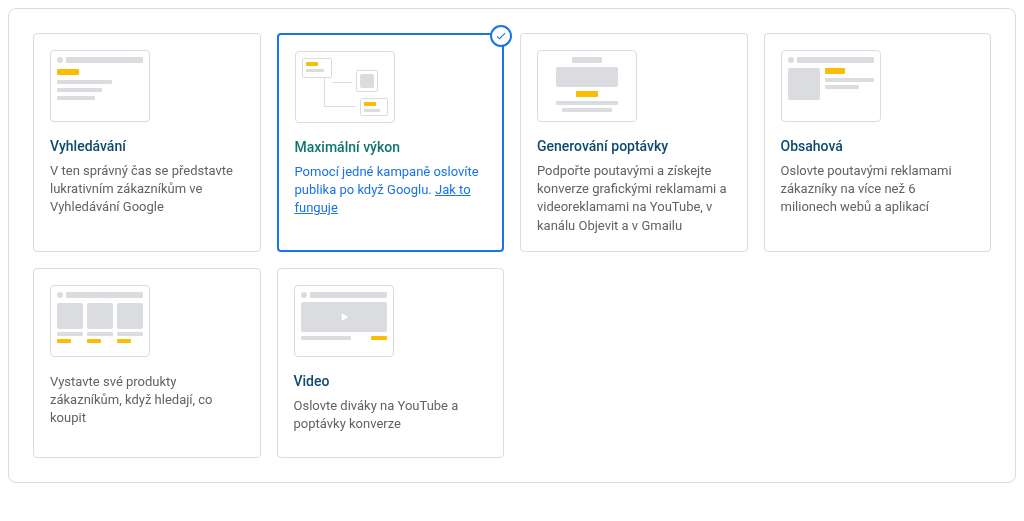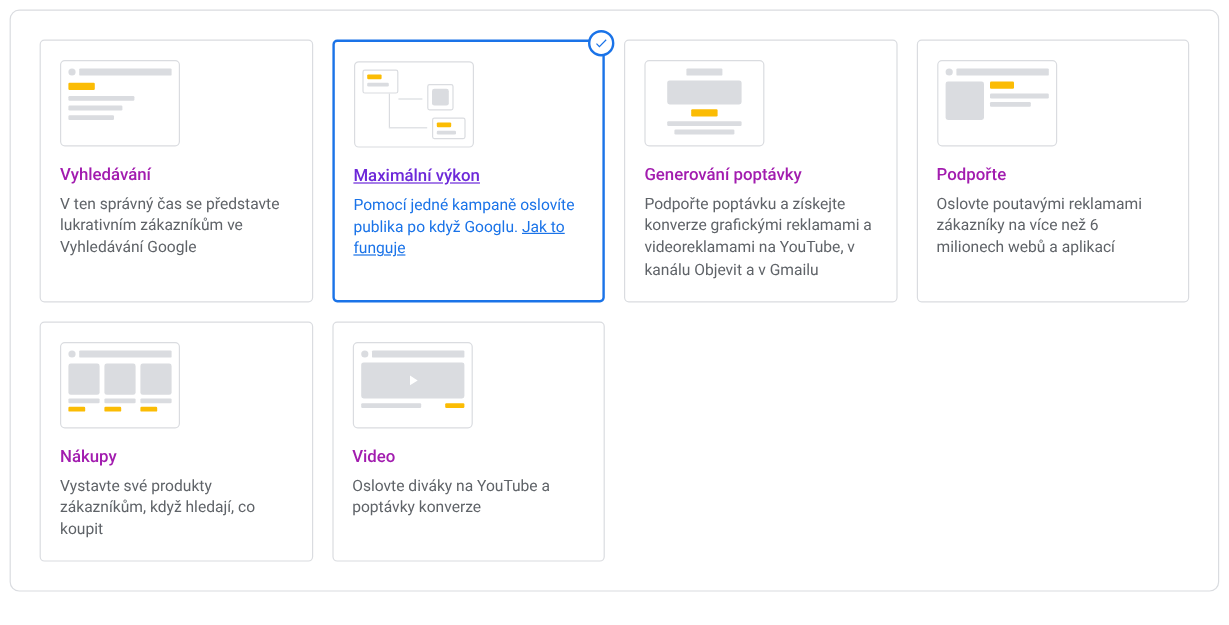--- a/index.html
+++ b/index.html
@@ -38,22 +38,21 @@
       padding: 16px;
       min-height: 190px;
       cursor: pointer;
       position: relative;
       background: #fff;
     }
     .card.selected {
       border: 2px solid #1a73e8;
     }
     .card.selected .card-title {
-      color: #6d28d9;
-      text-decoration: underline;
+      color: #0f766e;
     }
     .card.selected .card-desc {
       color: #1a73e8;
     }
     .check-badge {
       position: absolute;
       top: -10px;
       right: -10px;
       width: 22px;
       height: 22px;
@@ -73,21 +72,21 @@
       height: 72px;
       border: 1px solid #dadce0;
       border-radius: 4px;
       margin-bottom: 16px;
       padding: 6px;
       background: #fff;
     }
     .card-title {
       font-size: 14px;
       font-weight: 500;
-      color: #a21caf;
+      color: #0c4a6e;
       margin-bottom: 8px;
     }
     .card-desc {
       font-size: 13px;
       color: #5f6368;
       line-height: 1.4;
     }
     .link {
       text-decoration: underline;
       cursor: pointer;
@@ -175,39 +174,39 @@
 
       <div class="card">
         <div class="illus" style="padding:6px 18px;">
           <div class="bar-grey" style="width:30px;margin:0 auto 4px;"></div>
           <div class="box-grey" style="width:100%;height:20px;margin-bottom:4px;"></div>
           <div class="bar-yellow" style="width:22px;margin:0 auto 4px;"></div>
           <div class="line-grey" style="width:100%;margin-bottom:3px;"></div>
           <div class="line-grey" style="width:80%;margin:0 auto;"></div>
         </div>
         <div class="card-title">Generování poptávky</div>
-        <div class="card-desc">Podpořte poptávku a získejte konverze grafickými reklamami a videoreklamami na YouTube, v kanálu Objevit a v Gmailu</div>
+        <div class="card-desc">Podpořte poutavými a získejte konverze grafickými reklamami a videoreklamami na YouTube, v kanálu Objevit a v Gmailu</div>
       </div>
 
       <div class="card">
         <div class="illus">
           <div style="display:flex;gap:3px;margin-bottom:5px;">
             <div class="dot-grey" style="width:6px;height:6px;"></div>
             <div class="bar-grey" style="flex:1;"></div>
           </div>
           <div style="display:flex;gap:5px;">
             <div class="box-grey" style="width:32px;height:32px;"></div>
             <div style="flex:1;">
               <div class="bar-yellow" style="width:20px;margin-bottom:4px;"></div>
               <div class="line-grey" style="width:100%;margin-bottom:3px;"></div>
               <div class="line-grey" style="width:70%;"></div>
             </div>
           </div>
         </div>
-        <div class="card-title">Podpořte</div>
+        <div class="card-title">Obsahová</div>
         <div class="card-desc">Oslovte poutavými reklamami zákazníky na více než 6 milionech webů a aplikací</div>
       </div>
 
       <div class="card">
         <div class="illus">
           <div style="display:flex;gap:3px;margin-bottom:5px;">
             <div class="dot-grey" style="width:6px;height:6px;"></div>
             <div class="bar-grey" style="flex:1;"></div>
           </div>
           <div style="display:flex;gap:4px;">
@@ -221,21 +220,20 @@
               <div class="line-grey" style="width:100%;margin-bottom:3px;"></div>
               <div class="bar-yellow" style="width:14px;height:4px;"></div>
             </div>
             <div style="flex:1;">
               <div class="box-grey" style="width:100%;height:26px;margin-bottom:3px;"></div>
               <div class="line-grey" style="width:100%;margin-bottom:3px;"></div>
               <div class="bar-yellow" style="width:14px;height:4px;"></div>
             </div>
           </div>
         </div>
-        <div class="card-title">Nákupy</div>
         <div class="card-desc">Vystavte své produkty zákazníkům, když hledají, co koupit</div>
       </div>
 
       <div class="card">
         <div class="illus">
           <div style="display:flex;gap:3px;margin-bottom:4px;align-items:center;">
             <div class="dot-grey" style="width:6px;height:6px;"></div>
             <div class="bar-grey" style="flex:1;"></div>
           </div>
           <div class="box-grey" style="width:100%;height:30px;margin-bottom:4px;position:relative;">

